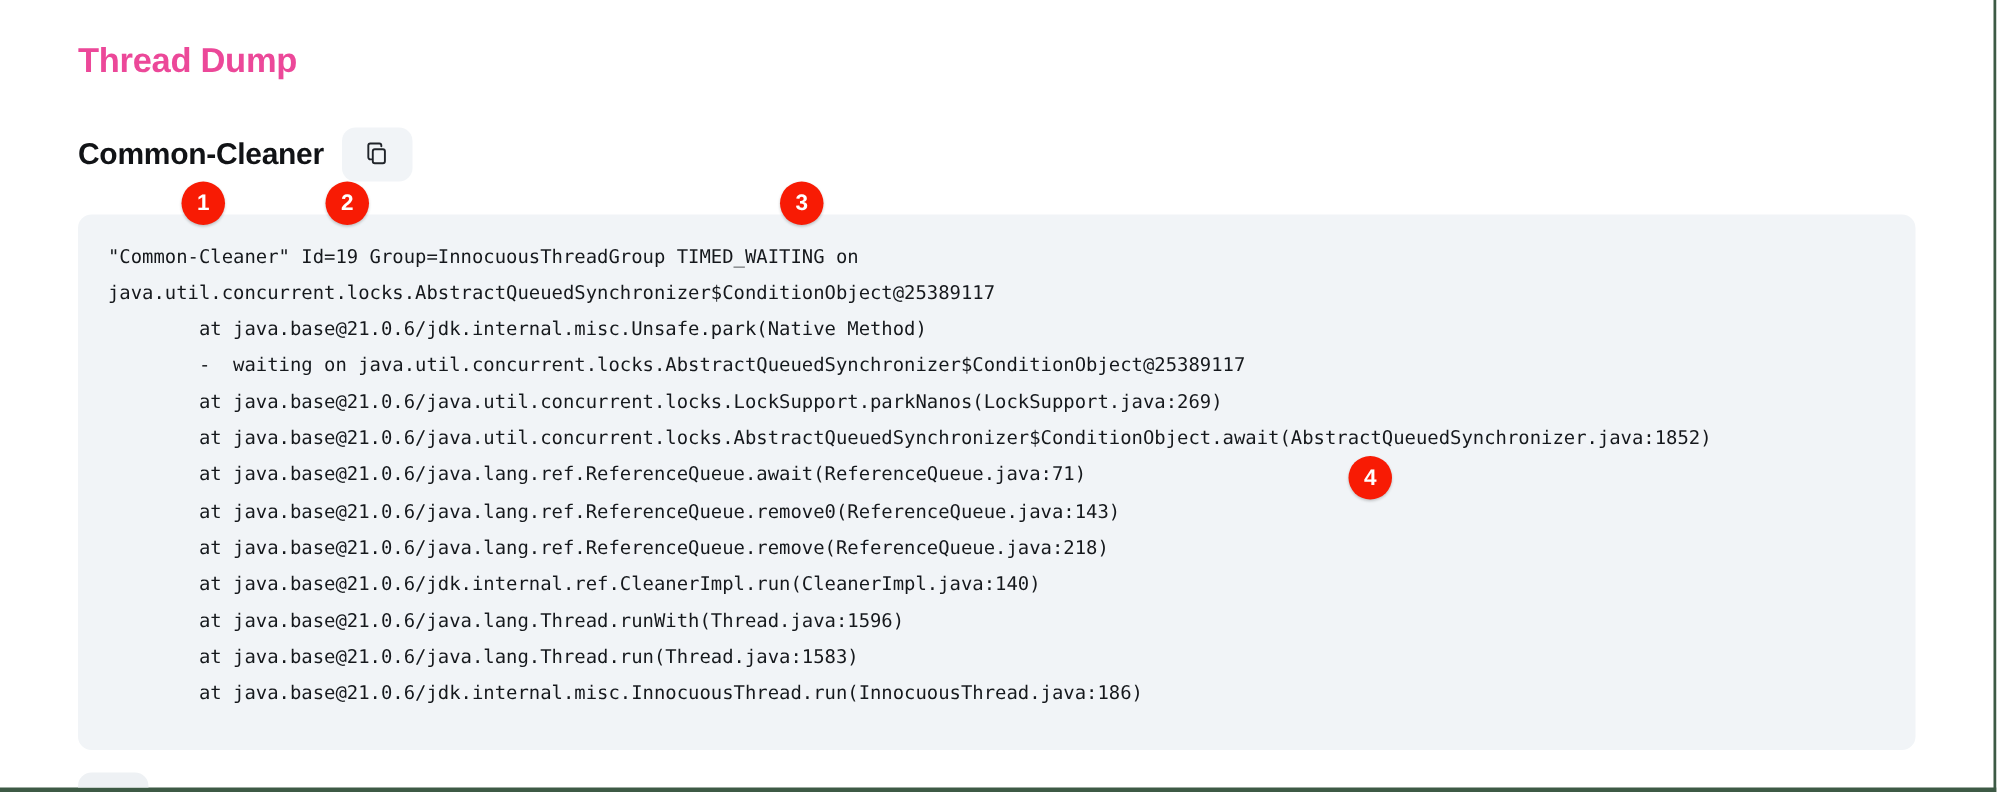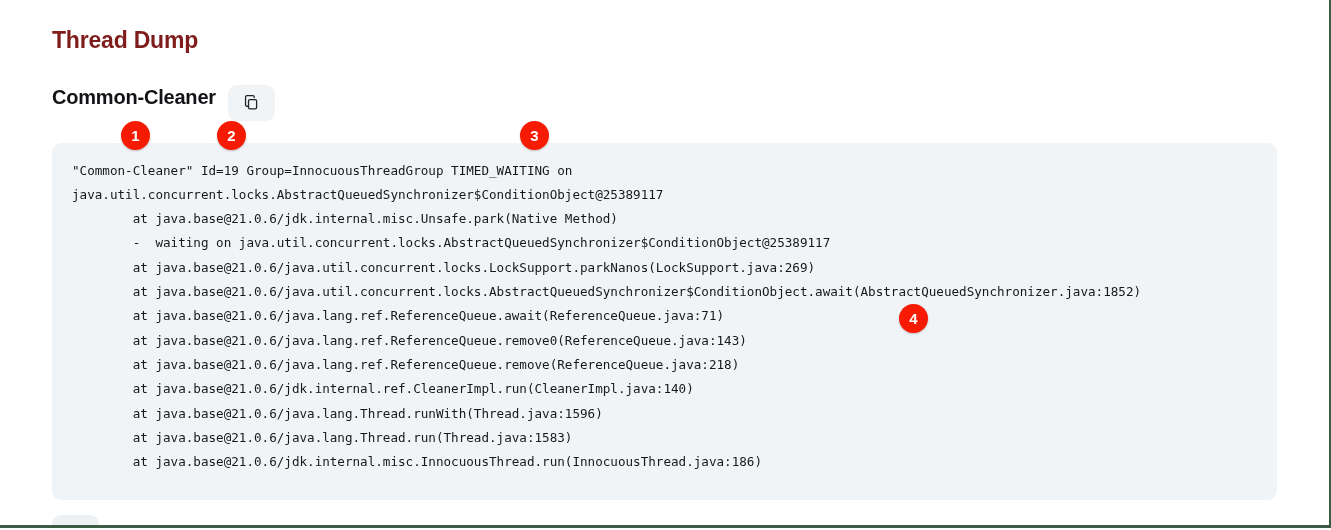--- a/index.html
+++ b/index.html
@@ -29,24 +29,25 @@
   .content {
     padding: 0 52px;
   }
   .h1-title {
     font-size: 23px;
     font-weight: bold;
     letter-spacing: -0.2px;
     margin: 0;
     padding-top: 27px;
     line-height: 1.2;
-    color: #7f1d1d;
+    color: #ec4899;
   }
   .thread-head {
     display: flex;
+    align-items: center;
     gap: 12px;
     margin-top: 30px;
   }
   .h2-title {
     font-size: 20px;
     font-weight: bold;
     letter-spacing: -0.2px;
     margin: 0;
     line-height: 1.2;
     color: #111316;

